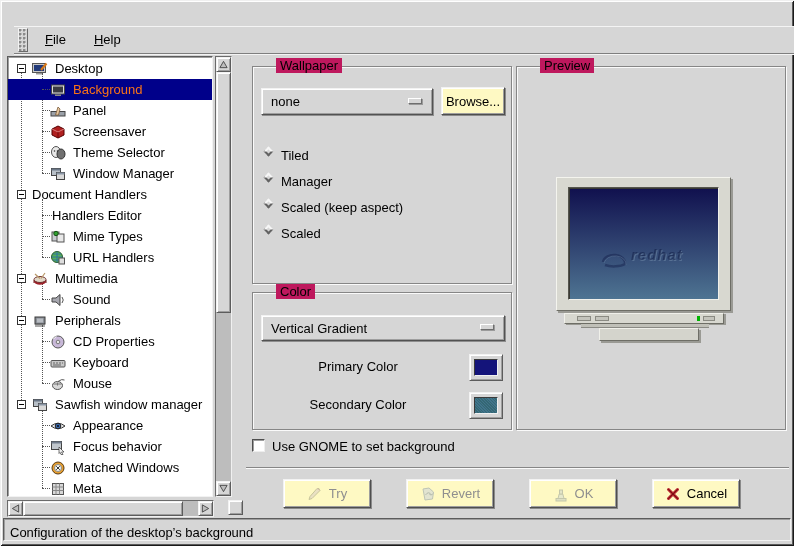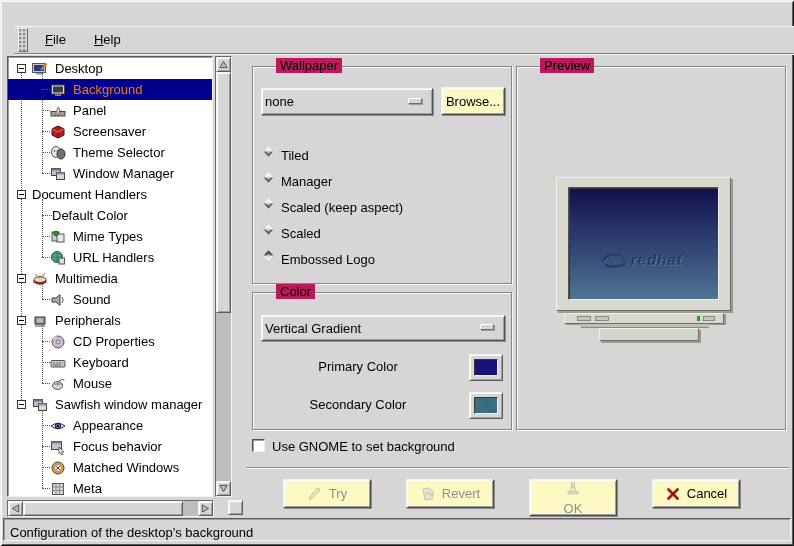--- a/index.html
+++ b/index.html
@@ -64,21 +64,21 @@
   .sb-arrow svg { width:9px; height:9px; }
   .vthumb { position:absolute; left:0; top:15px; width:15px; height:241px; }
   .hthumb { position:absolute; left:15px; top:0; width:160px; height:15px; }
   .grip { position:absolute; left:228px; top:500px; width:15px; height:15px; }
 
   
   .frame { position:absolute; border:1px solid #868686; box-shadow: 1px 1px 0 #fafafa, inset 1px 1px 0 #fafafa; }
   .legend { position:absolute; top:-9px; left:23px; background:#be185d; padding:0 4px; }
 
   
-  .optmenu { position:absolute; display:flex; align-items:center; padding-left:3px;
+  .optmenu { position:absolute; display:flex; align-items:center; padding-left:9px;
      background:#d6d6d6; border:1px solid; border-color:#f2f2f2 #525252 #525252 #f2f2f2;
      box-shadow: inset 1px 1px 0 #ffffff, inset -1px -1px 0 #9e9e9e, 1px 1px 0 #8e8e8e; }
   .opt-tab { position:absolute; right:10px; top:50%; margin-top:-4px; width:14px; height:6px;
      background:#d6d6d6; border:1px solid; border-color:#fff #6e6e6e #6e6e6e #fff; box-shadow:1px 1px 0 #9a9a9a; }
   .btn { position:absolute; display:flex; align-items:center; justify-content:center; gap:6px;
      background:#fef9c3; border:1px solid; border-color:#f2f2f2 #4e4e4e #4e4e4e #f2f2f2;
      box-shadow: inset 1px 1px 0 #ffffff, inset -1px -1px 0 #9e9e9e, 1px 1px 0 #8a8a8a; }
   .btn svg { width:16px; height:16px; }
   .btn.disabled { color:#8f8f8f; }
   .btn.disabled svg { opacity:.55; }
@@ -95,21 +95,21 @@
   
   .swatch-btn { position:absolute; width:34px; height:27px; display:flex; align-items:center; justify-content:center; }
   .swatch { width:24px; height:17px; border:1px solid; border-color:#3a3a3a #f0f0f0 #f0f0f0 #3a3a3a; }
   .swatch.dither { background-image:repeating-linear-gradient(45deg, rgba(30,80,70,.35) 0 1px, transparent 1px 2px); }
 
   
   .bezel { position:absolute; left:39px; top:110px; width:175px; height:134px; background:#d8d8d0;
      border:1px solid; border-color:#f4f4ee #6e6e66 #6e6e66 #f4f4ee; box-shadow:2px 2px 0 #9a9a94; }
   .screen { position:absolute; left:11px; top:9px; width:151px; height:113px;
      border:1px solid; border-color:#55554d #f0f0ea #f0f0ea #55554d; box-shadow: inset 1px 1px 0 #3a3a34; overflow:hidden; }
-  .logo { position:absolute; left:28px; top:58px; display:flex; align-items:center; opacity:.85; }
+  .logo { position:absolute; left:28px; top:58px; display:flex; align-items:flex-start; opacity:.85; }
   .logo svg { width:34px; height:26px; }
   .logo-text { font-style:italic; font-weight:bold; font-size:15px; color:rgba(10,20,60,.55);
      text-shadow:1px 1px 0 rgba(160,190,210,.35); letter-spacing:1px; }
   .chin { position:absolute; left:47px; top:246px; width:160px; height:11px; background:#d8d8d0;
      border:1px solid; border-color:#f0f0ea #6e6e66 #6e6e66 #f0f0ea; box-shadow:2px 1px 0 #9a9a94; }
   .chin-btn { position:absolute; top:2px; width:14px; height:5px; background:#c4c4bc; border:1px solid #8a8a82; }
   .led { position:absolute; top:2px; width:3px; height:5px; background:#00b400; }
   .stand { position:absolute; left:64px; top:257px; width:128px; height:4px; background:#c0c0b8; border-bottom:1px solid #8a8a84; }
   .base { position:absolute; left:82px; top:261px; width:100px; height:13px; background:#d4d4cc;
      border:1px solid; border-color:#f0f0ea #6e6e66 #6e6e66 #f0f0ea; box-shadow:2px 2px 0 #9a9a94; }
@@ -202,21 +202,21 @@
               <rect x="6.5" y="6.5" width="8" height="2" fill="#8a96a6"></rect>
             </svg>
           </span>
           <span class="tlabel">Window Manager</span>
         </div>
       <div class="trow group">
           <span class="expander"></span>
           <span class="tlabel">Document Handlers</span>
         </div>
       <div class="trow child noicon">
-          <span class="tlabel">Default Color</span>
+          <span class="tlabel">Handlers Editor</span>
         </div>
       <div class="trow child">
           <span class="ticon" style="display: inline-flex; width: 16px; height: 16px;">
             <svg viewBox="0 0 16 16">
               <rect x="2" y="3" width="7" height="9" fill="#c8ccd0" stroke="#555"></rect>
               <rect x="7" y="5" width="7" height="8" fill="#e8e8e8" stroke="#555"></rect>
               <circle cx="6" cy="4.5" r="2.2" fill="#30a030" stroke="#145014"></circle>
             </svg>
           </span>
           <span class="tlabel">Mime Types</span>
@@ -391,24 +391,20 @@
         <span class="radio"></span>
         <span class="radio-label">Manager</span>
       </div>
     <div class="radio-row" style="left:10px; top:133px;">
         <span class="radio"></span>
         <span class="radio-label">Scaled (keep aspect)</span>
       </div>
     <div class="radio-row" style="left:10px; top:159px;">
         <span class="radio"></span>
         <span class="radio-label">Scaled</span>
-      </div>
-    <div class="radio-row" style="left:10px; top:185px;">
-        <span class="radio on"></span>
-        <span class="radio-label">Embossed Logo</span>
       </div>
   </div>
 
   <div class="frame" style="left:252px; top:292px; width:260px; height:138px;">
     <span class="legend">Color</span>
     <div class="optmenu" style="left:8px; top:22px; width:244px; height:26px;">
       <span>Vertical Gradient</span>
       <span class="opt-tab"></span>
     </div>
     <div style="position:absolute; left:0; top:66px; width:210px; text-align:center;">Primary Color</div>
@@ -462,21 +458,21 @@
   </div>
   <div class="btn disabled" style="left:406px; top:479px; width:88px; height:29px;">
     <span style="display: inline-flex; width: 16px; height: 16px;">
         <svg viewBox="0 0 16 16">
           <path d="M3 3 L9 2 L13.5 6 L12.5 13 L5 14 Z" fill="#ccd4dc" stroke="#8898a8"></path>
           <path d="M5.5 9 q3 -4.5 6 0 M11.5 9 l1.5 -1.5 M11.5 9 l-2 -0.5" stroke="#7a8a9a" fill="none"></path>
         </svg>
       </span>
       <span>Revert</span>
   </div>
-  <div class="btn disabled" style="left:529px; top:479px; width:88px; height:37px;flex-direction:column;">
+  <div class="btn disabled" style="left:529px; top:479px; width:88px; height:29px;">
     <span style="display: inline-flex; width: 16px; height: 16px;">
         <svg viewBox="0 0 16 16">
           <rect x="3" y="12.5" width="10" height="2.5" fill="#c4ccc4" stroke="#96a096"></rect>
           <path d="M5 12.5 L6.2 8 L9.8 8 L11 12.5 Z" fill="#d4dcd4" stroke="#96a096"></path>
           <rect x="6.5" y="4" width="3" height="4" fill="#ccd4cc" stroke="#96a096"></rect>
         </svg>
       </span>
       <span>OK</span>
   </div>
   <div class="btn" style="left:652px; top:479px; width:88px; height:29px;">

